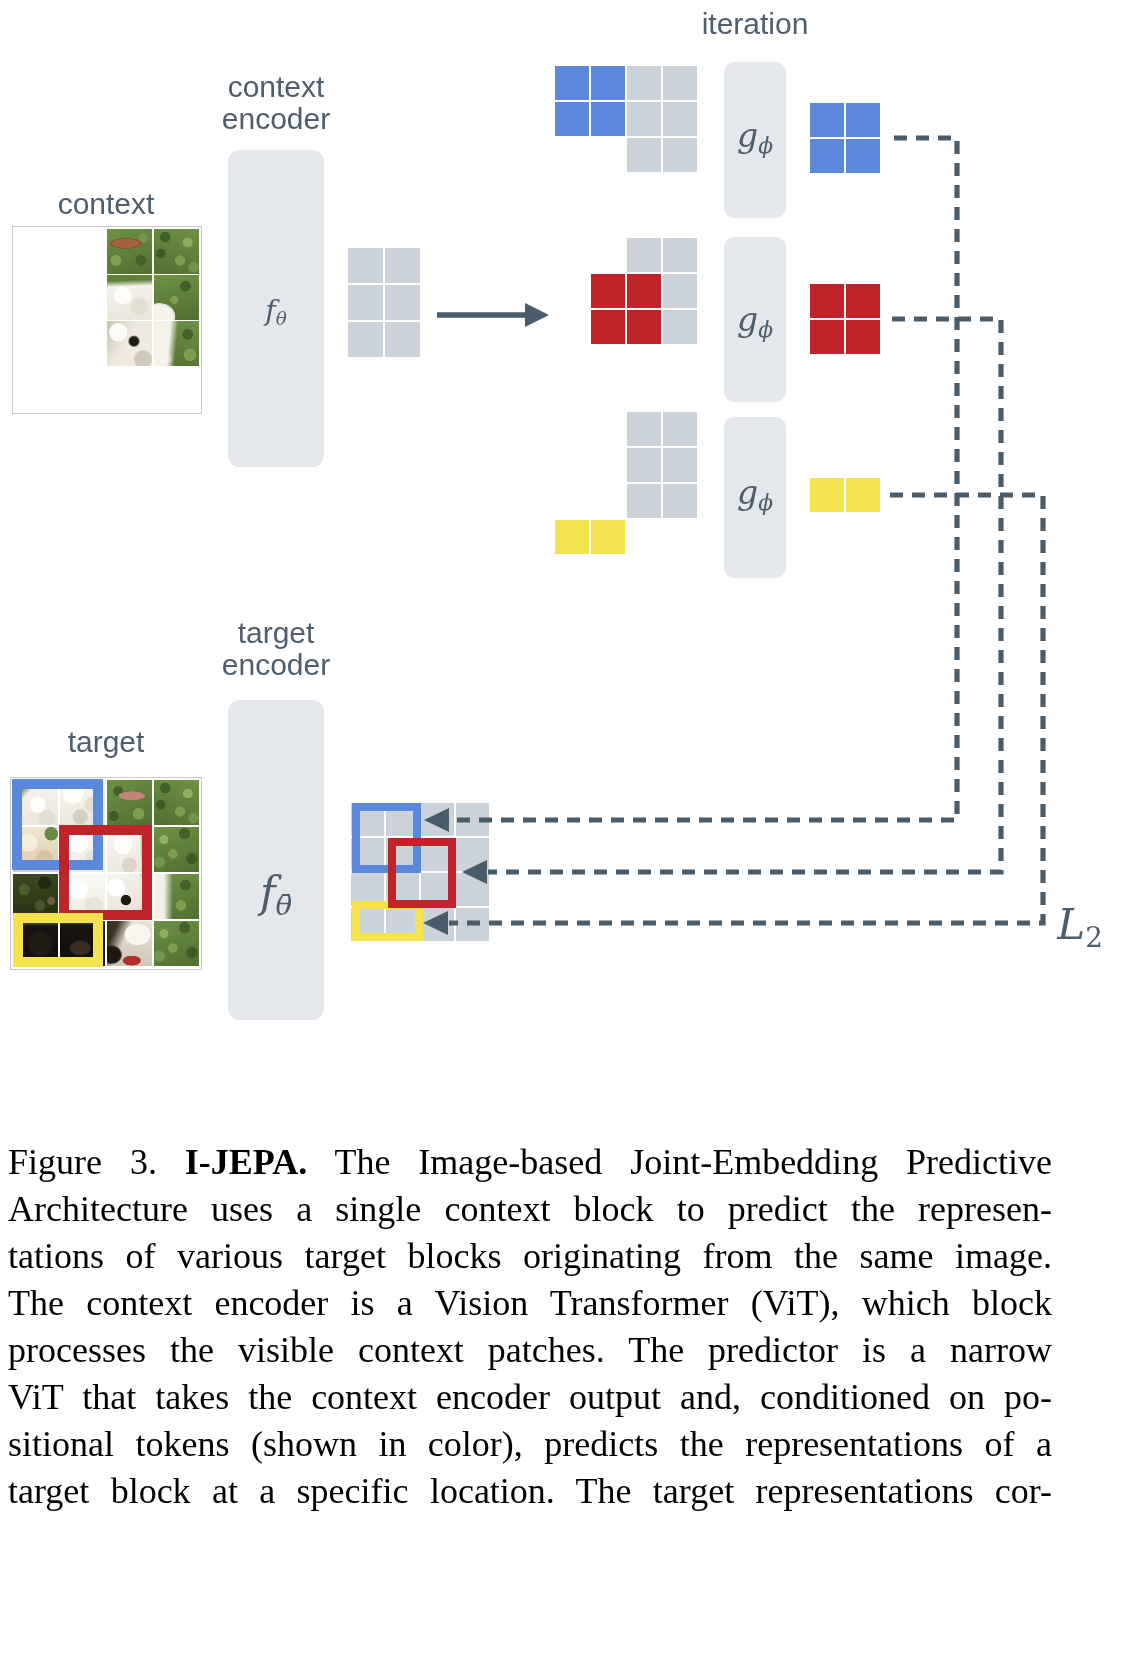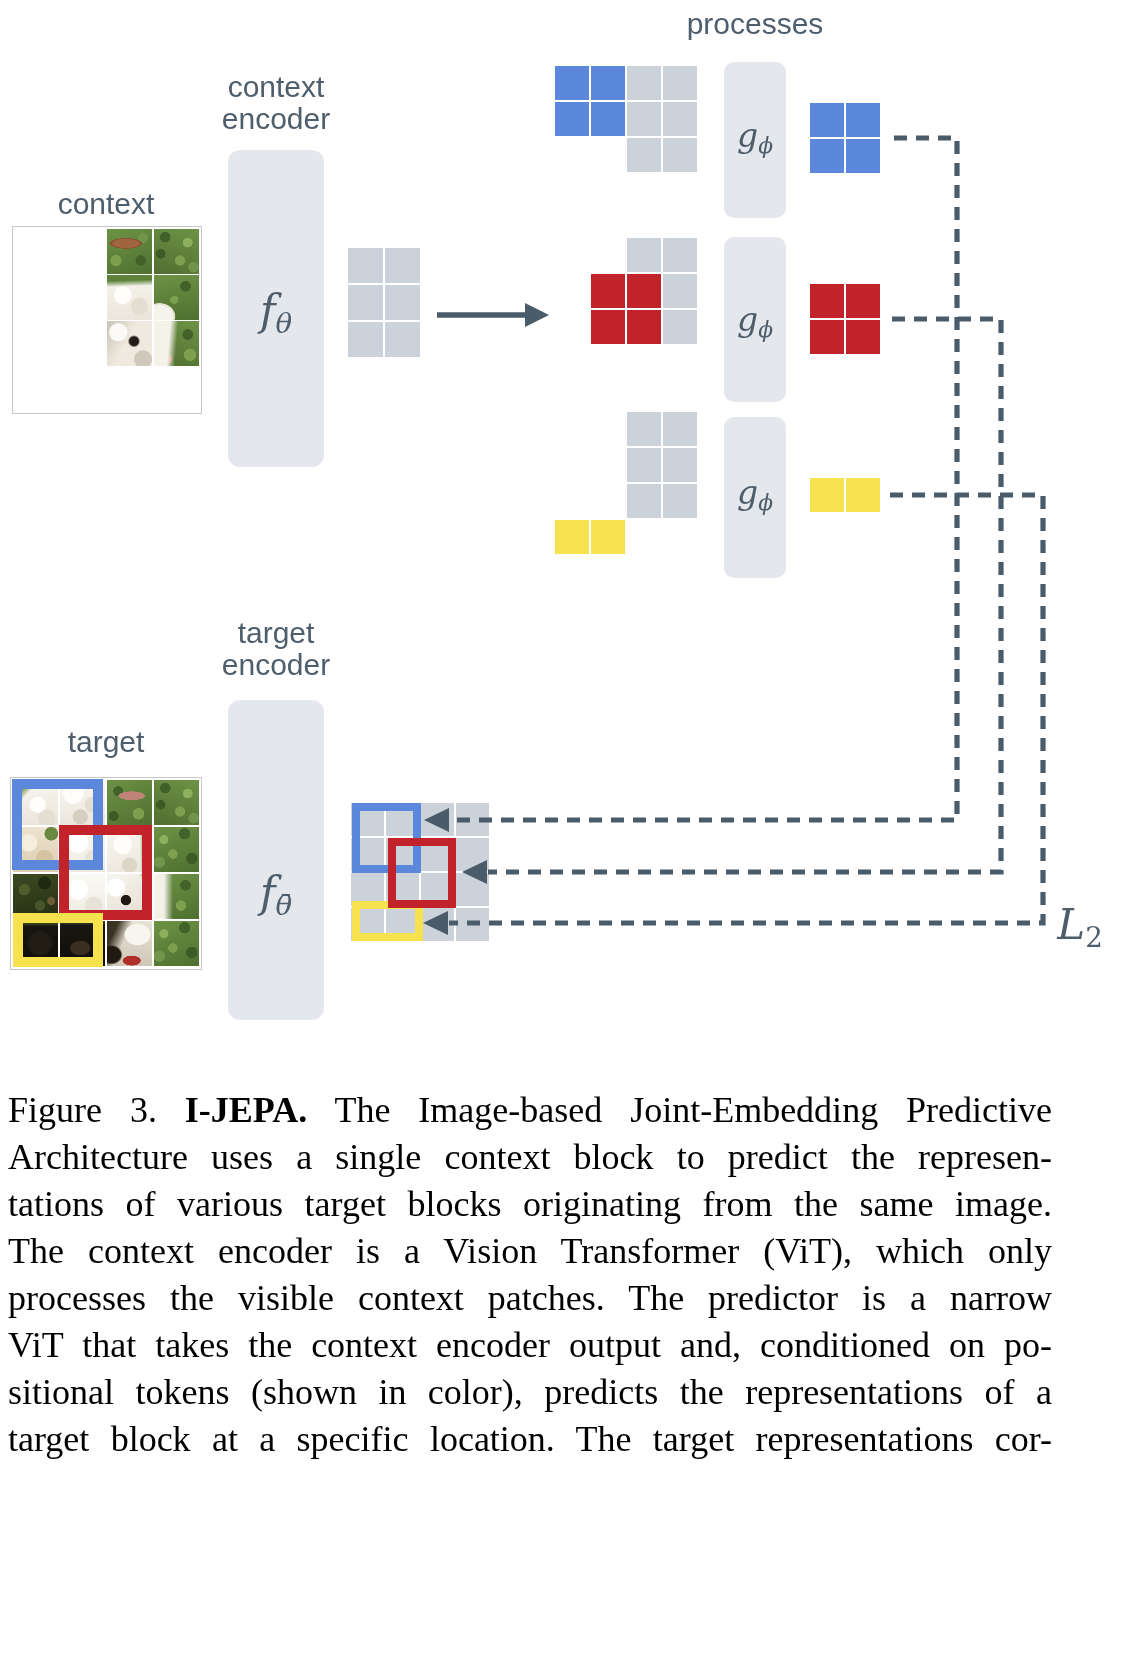--- a/index.html
+++ b/index.html
@@ -11,21 +11,21 @@
   .cell{position:absolute;}
   .photo{position:absolute;background:#fff;border:1px solid #c7c7c7;}
   .patch{position:absolute;}
   .overlay{position:absolute;box-sizing:border-box;background:transparent;}
   #wires{position:absolute;left:0;top:0;}
   .lbl{position:absolute;color:#4e5e6d;font-size:30px;line-height:32px;text-align:center;}
   .sym{position:absolute;color:#4d5d6c;font-family:"DejaVu Serif",serif;font-style:italic;
        transform:translate(-50%,-50%);white-space:nowrap;}
   .sym .sub{font-size:66%;position:relative;top:.28em;letter-spacing:0;}
   .sym .sub.up{font-style:normal;}
-  #caption{position:absolute;left:8px;top:1087px;width:1044px;color:#000;
+  #caption{position:absolute;left:8px;top:1139px;width:1044px;color:#000;
            font-family:"Liberation Serif",serif;font-size:36px;line-height:47px;}
   .cap-line{text-align:justify;text-align-last:justify;}
   .cap-line.last{text-align-last:left;}
   .cap-line b{font-weight:bold;}
 
   
   .p-grass-a{background-color:#5e823a;background-image:
     radial-gradient(circle at 22% 28%,#8db05e 0 9%,transparent 10%),
     radial-gradient(circle at 68% 15%,#42622a 0 11%,transparent 12%),
     radial-gradient(circle at 42% 60%,#7da04e 0 12%,transparent 13%),
@@ -232,33 +232,33 @@
       <line x1="437" y1="315" x2="527" y2="315" stroke="#4a5b69" stroke-width="5.5"></line>
       <polygon points="549,315 525,303 525,327" fill="#4a5b69"></polygon>
       <path d="M 894 138 L 957 138 L 957 820 L 450 820" fill="none" stroke="#4a5b69" stroke-width="5.2" stroke-dasharray="13 9"></path>
       <polygon points="424,820 449,808 449,832" fill="#4a5b69"></polygon>
       <path d="M 892 319 L 1001 319 L 1001 872 L 488 872" fill="none" stroke="#4a5b69" stroke-width="5.2" stroke-dasharray="13 9"></path>
       <polygon points="462,872 487,860 487,884" fill="#4a5b69"></polygon>
       <path d="M 890 495 L 1043 495 L 1043 923 L 449 923" fill="none" stroke="#4a5b69" stroke-width="5.2" stroke-dasharray="13 9"></path>
       <polygon points="423,923 448,911 448,935" fill="#4a5b69"></polygon>
     </svg>
 
-  <div class="lbl" style="left:605px;top:8px;width:300px;">processes</div>
+  <div class="lbl" style="left:605px;top:8px;width:300px;">iteration</div>
 
   <div class="lbl" style="left:176px;top:71px;width:200px;">context</div>
   <div class="lbl" style="left:176px;top:103px;width:200px;">encoder</div>
 
   <div class="lbl" style="left:6px;top:188px;width:200px;">context</div>
 
   <div class="lbl" style="left:176px;top:617px;width:200px;">target</div>
   <div class="lbl" style="left:176px;top:649px;width:200px;">encoder</div>
 
   <div class="lbl" style="left:6px;top:726px;width:200px;">target</div>
 
-  <div class="sym" style="left:276px;top:310px;font-size:42px;">
+  <div class="sym" style="left:276px;top:310px;font-size:28px;">
     <span>f</span><span class="sub">θ</span>
   </div>
   <div class="sym" style="left:276px;top:892px;font-size:42px;">
     <span>f</span><span class="sub">θ̄</span>
   </div>
   <div class="sym" style="left:755px;top:135px;font-size:33px;">
     <span>g</span><span class="sub">ϕ</span>
   </div>
   <div class="sym" style="left:755px;top:319px;font-size:33px;">
     <span>g</span><span class="sub">ϕ</span>
@@ -267,19 +267,19 @@
     <span>g</span><span class="sub">ϕ</span>
   </div>
   <div class="sym" style="left:1080px;top:924px;font-size:42px;">
     <span>L</span><span class="sub up">2</span>
   </div>
 
   <div id="caption">
       <div class="cap-line"><span>Figure 3.  </span><b>I-JEPA.</b><span> The Image-based Joint-Embedding Predictive</span></div>
       <div class="cap-line"><span>Architecture uses a single context block to predict the represen-</span></div>
       <div class="cap-line"><span>tations of various target blocks originating from the same image.</span></div>
-      <div class="cap-line"><span>The context encoder is a Vision Transformer (ViT), which only</span></div>
+      <div class="cap-line"><span>The context encoder is a Vision Transformer (ViT), which block</span></div>
       <div class="cap-line"><span>processes the visible context patches.  The predictor is a narrow</span></div>
       <div class="cap-line"><span>ViT that takes the context encoder output and, conditioned on po-</span></div>
       <div class="cap-line"><span>sitional tokens (shown in color), predicts the representations of a</span></div>
       <div class="cap-line"><span>target block at a specific location.  The target representations cor-</span></div>
     </div>
 </div>
 
 </body></html>

